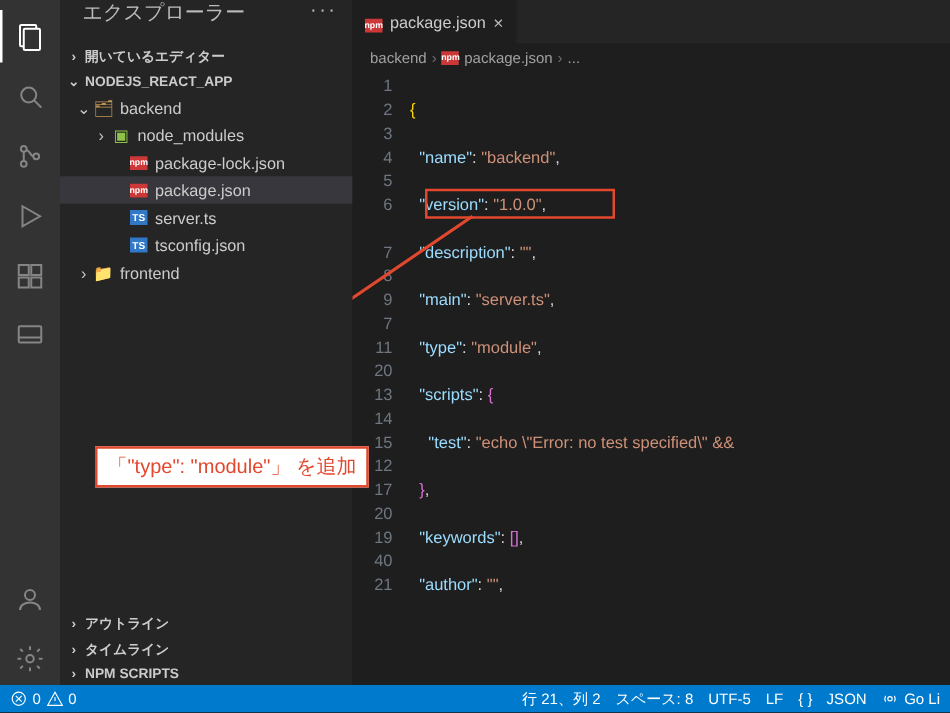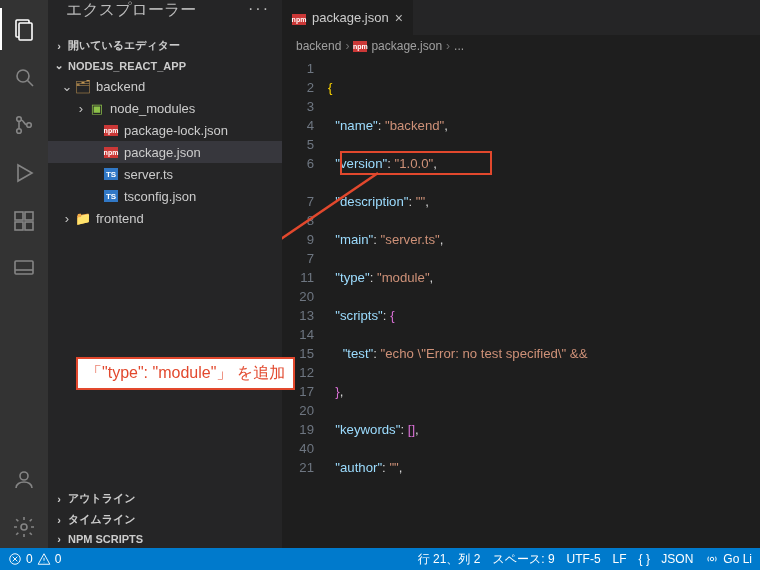--- a/index.html
+++ b/index.html
@@ -305,21 +305,21 @@
         <span>0</span>
       <svg viewBox="0 0 24 24">
           <path d="M12 3l10 18H2z"></path>
           <line x1="12" y1="10" x2="12" y2="15"></line>
           <line x1="12" y1="18" x2="12" y2="18.5"></line>
         </svg>
         <span>0</span>
     </div>
     <div class="spacer"></div>
     <div class="group">行 21、列 2</div>
-    <div class="group">スペース: 9</div>
+    <div class="group">スペース: 8</div>
     <div class="group">UTF-5</div>
     <div class="group">LF</div>
     <div class="group"><span>{ }</span>&nbsp;<span>JSON</span></div>
     <div class="group">
         <svg viewBox="0 0 24 24">
           <circle cx="12" cy="12" r="3"></circle>
           <path d="M6 8a8 8 0 000 8M18 8a8 8 0 010 8"></path>
         </svg>
         <span>Go Li</span>
       </div>

